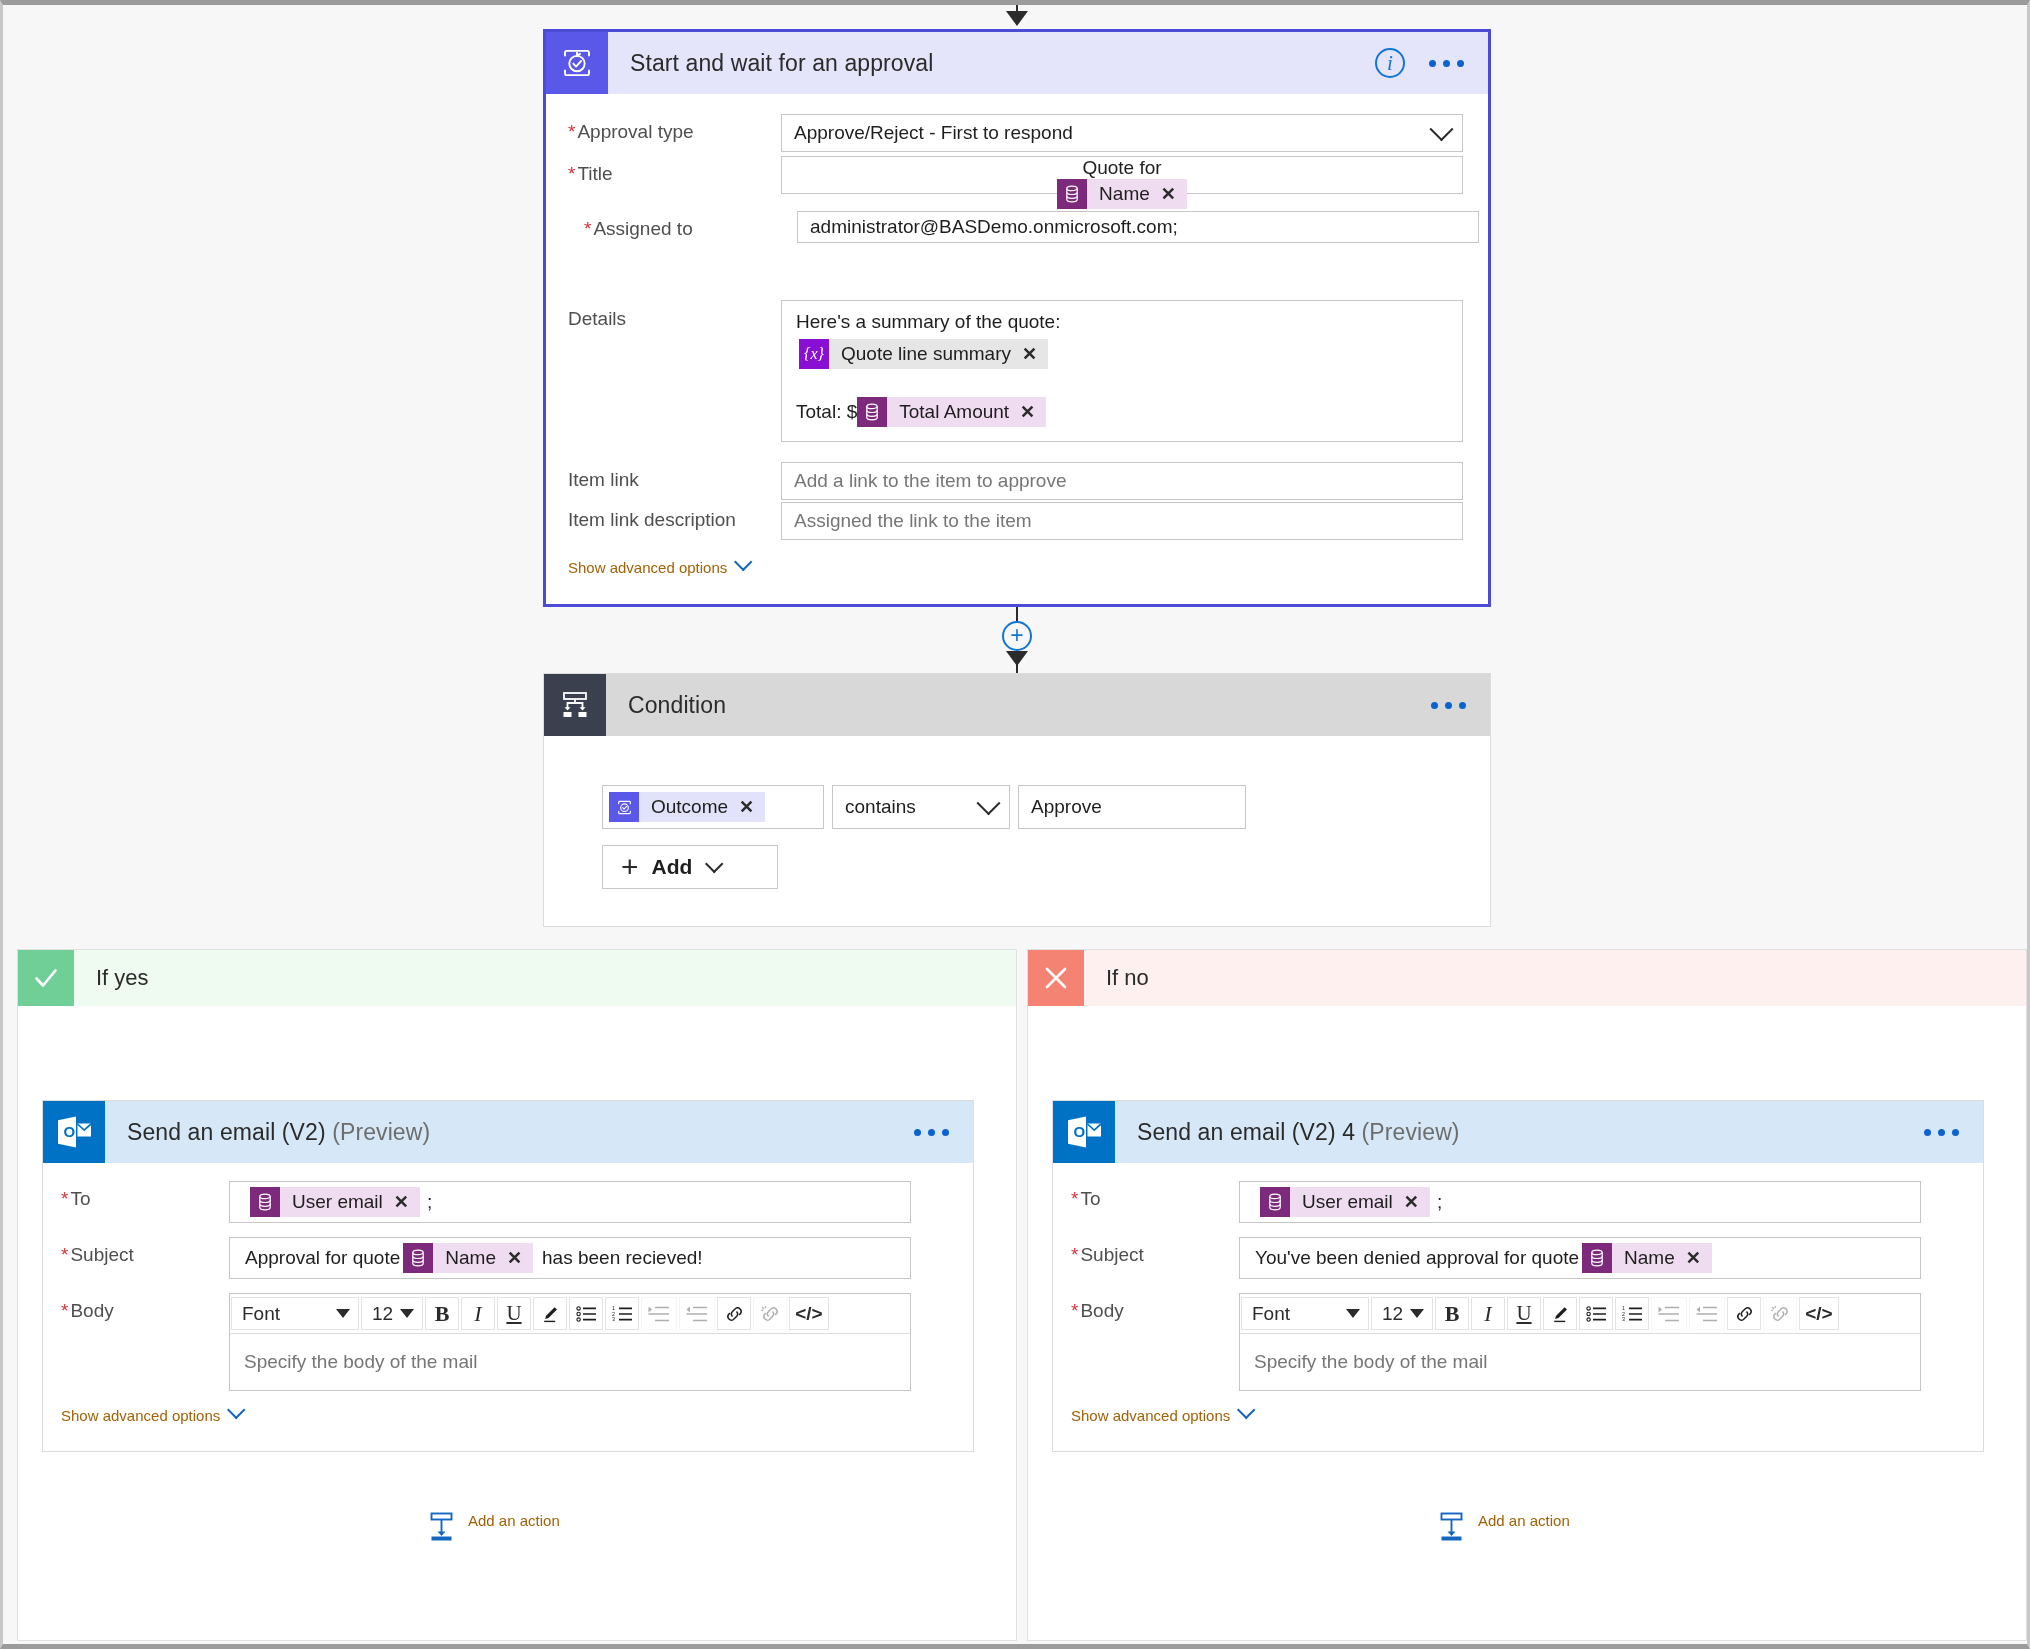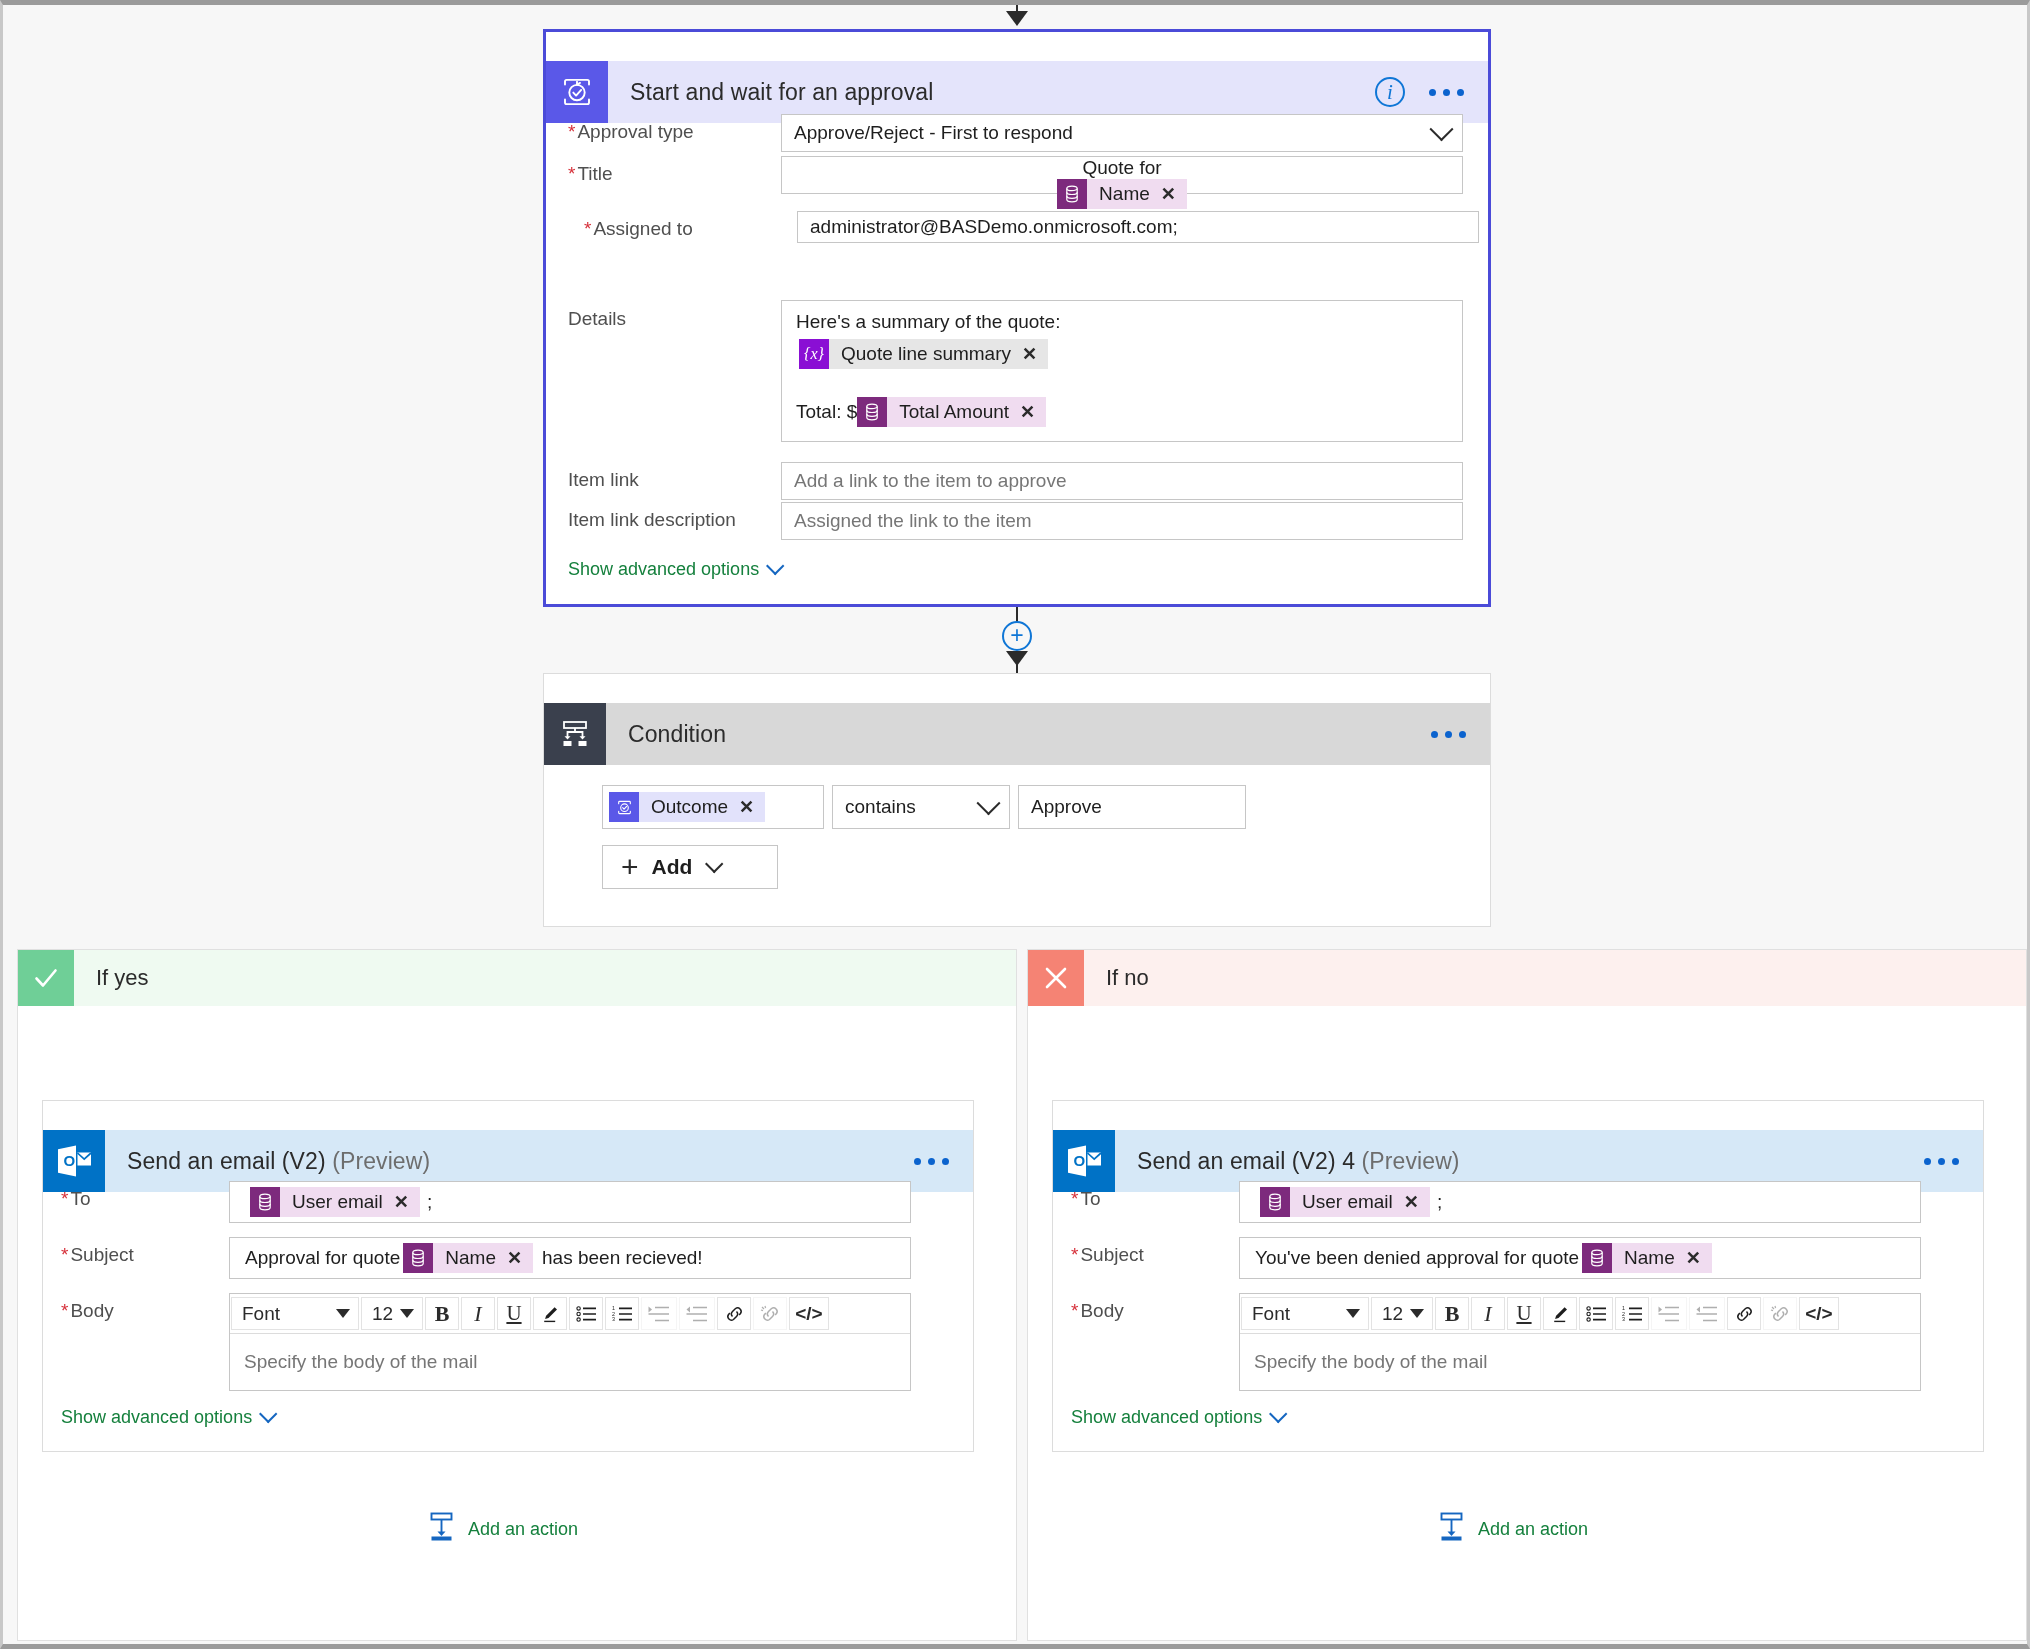--- a/index.html
+++ b/index.html
@@ -24,21 +24,20 @@
   }
 
   
   .card { position: absolute; background: #ffffff; }
 
   .card-header {
     display: flex;
     align-items: center;
     height: 62px;
     position: relative;
-    margin-top: 29px;
   }
   .card-icon {
     width: 62px; height: 62px;
     flex: 0 0 62px;
     display: flex; align-items: center; justify-content: center;
   }
   .card-title {
     font-size: 23px;
     color: #2b2b2b;
     padding-left: 22px;
@@ -126,22 +125,22 @@
     font-family: "Liberation Serif", serif;
     font-size: 16px; font-style: italic;
   }
   .token.appr { background: #e2e2fb; }
   .token.appr .tico { background: #5a58e8; }
 
   .txt { font-size: 19px; color: #1e1e1e; white-space: nowrap; }
 
   
   .link {
-    color: #15803d; font-size: 18px;
-    display: inline-flex; align-items: center; gap: 9px;
+    color: #a16207; font-size: 15px;
+    display: inline-flex; gap: 9px;
     cursor: pointer; white-space: nowrap;
   }
 
   
   .rte { border: 1px solid #c6c6c6; background: #fff; }
   .rte-bar {
     display: flex; align-items: stretch;
     height: 40px; border-bottom: 1px solid #dcdcdc;
     background: #fff;
   }

